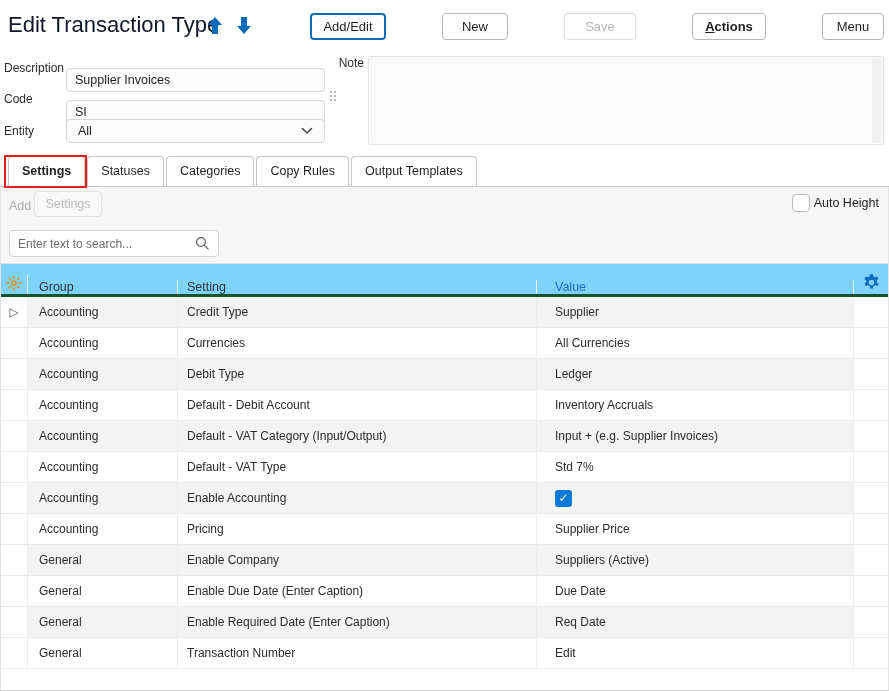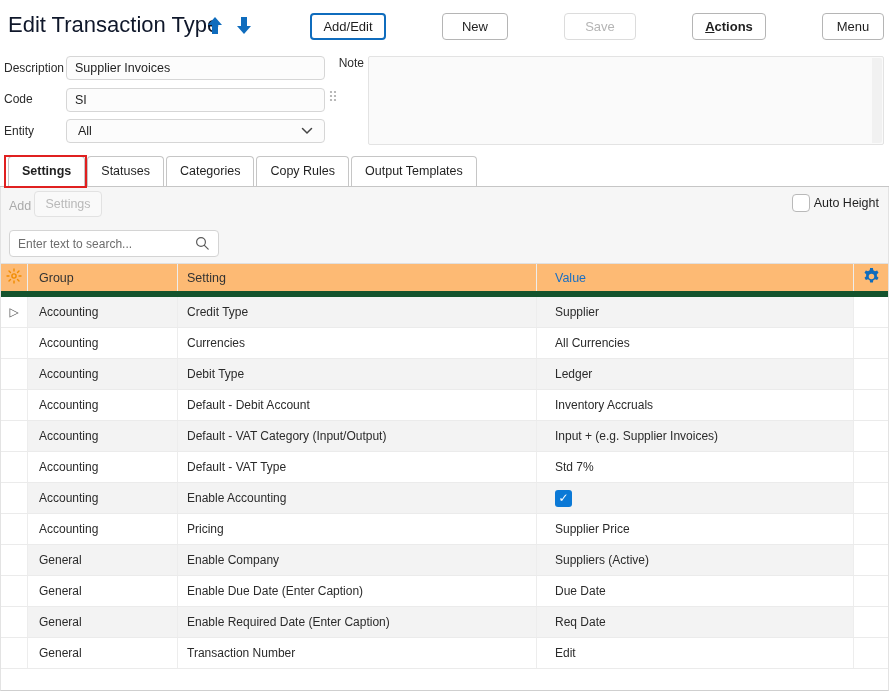--- a/index.html
+++ b/index.html
@@ -33,21 +33,21 @@
   .btn-actions .accel{text-decoration:underline;}
   .btn-menu{width:62px;}
   
   .field-label{position:absolute;left:4px;height:23px;line-height:23px;color:#2b2b2b;}
   .lbl-desc{top:57px;}
   .lbl-code{top:88px;}
   .lbl-entity{top:120px;}
   .text-field{
     position:absolute;left:66px;width:259px;height:24px;
     border:1px solid #d6d6d6;border-radius:4px;background:#fcfcfc;
-    font-family:inherit;font-size:12.5px;color:#1f1f1f;padding:0 8px;
+    font-family:inherit;font-size:12.5px;color:#1f1f1f;padding:0 8px;margin-top:12px;
   }
   .fld-desc{top:56px;}
   .fld-code{top:88px;}
   .combo{
     position:absolute;left:66px;top:119px;width:259px;height:24px;
     border:1px solid #d6d6d6;border-radius:4px;background:#fcfcfc;
     display:flex;align-items:center;padding:0 11px;font-size:12.5px;color:#1f1f1f;cursor:pointer;
   }
   .combo .combo-text{flex:1;}
   .drag-handle{position:absolute;left:329px;top:90px;cursor:grab;display:flex;}
@@ -90,21 +90,21 @@
     display:flex;align-items:center;padding:0 8px;
   }
   .search-box input{
     flex:1;border:none;outline:none;background:transparent;
     font-family:inherit;font-size:12px;color:#1f1f1f;min-width:0;
   }
   .search-box input::placeholder{color:#6d6d6d;}
   .search-icon{display:flex;margin-left:4px;}
   
   .grid{position:absolute;left:0;top:76px;right:0;bottom:0;background:#fff;border-top:1px solid #e0e0e0;}
-  .grid-header{display:flex;height:33px;background:#fdba74;border-bottom:6px solid #14532d;}
+  .grid-header{display:flex;height:33px;background:#7dd3fc;border-bottom:3px solid #14532d;align-items:flex-end;}
   .grid-header .cell{display:flex;align-items:center;color:#333;font-size:12.5px;}
   .cell{border-right:1px solid #ededed;overflow:hidden;white-space:nowrap;}
   .c-ind{width:27px;display:flex;align-items:center;justify-content:center;flex:none;}
   .c-group{width:150px;padding-left:11px;flex:none;}
   .c-setting{width:359px;padding-left:9px;flex:none;}
   .c-value{width:317px;padding-left:18px;flex:none;}
   .c-gear{width:33px;flex:1;display:flex;align-items:center;justify-content:center;border-right:none;}
   .grid-header .c-value{color:var(--value-header-blue);}
   .grid-row{display:flex;height:31px;border-bottom:1px solid #ebebeb;background:#fff;cursor:pointer;}
   .grid-row .cell{display:flex;align-items:center;color:#2b2b2b;}

